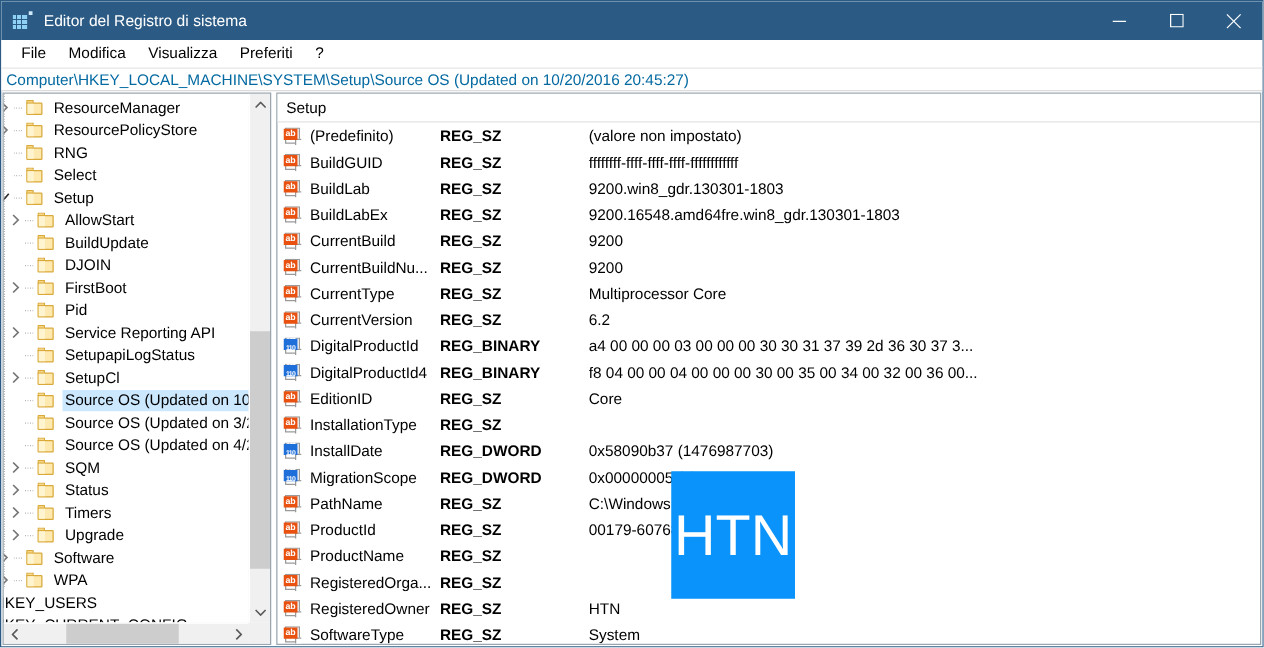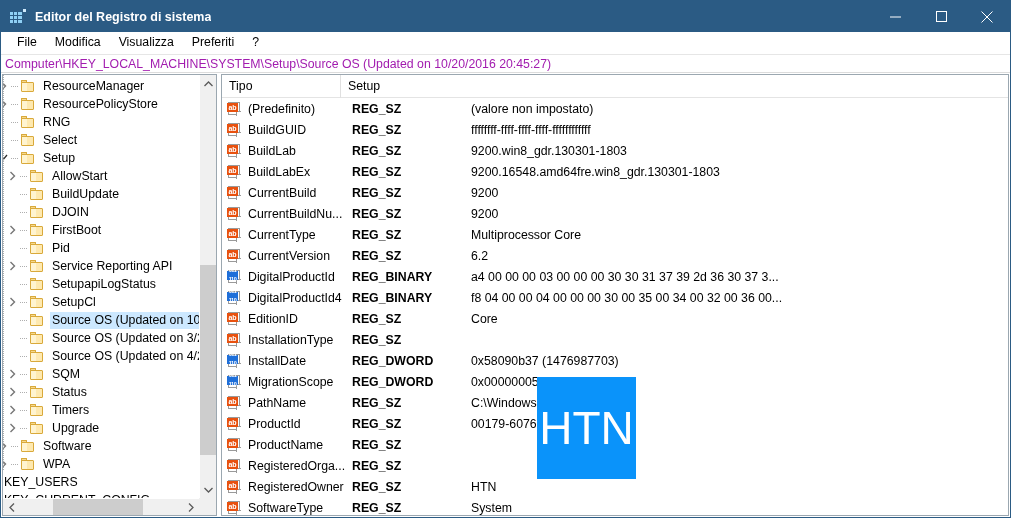--- a/index.html
+++ b/index.html
@@ -33,21 +33,21 @@
     background:
       linear-gradient(to right, #8fd0f5 0 3px, transparent 3px 4px, #8fd0f5 4px 7px, transparent 7px 8px, #8fd0f5 8px 11px);
     -webkit-mask: repeating-linear-gradient(to bottom, #000 0 3px, transparent 3px 4px);
     mask: repeating-linear-gradient(to bottom, #000 0 3px, transparent 3px 4px);
   }
   .app-icon .spark {
     position: absolute; right: 0; top: 0; width: 3px; height: 3px; background: #cfe9fb;
   }
   .title-text {
     color: #ffffff; font-size: 12.5px; white-space: nowrap;
-    overflow: hidden; text-overflow: ellipsis; font-weight: bold;
+    overflow: hidden; text-overflow: ellipsis;
   }
   .win-buttons { display: flex; flex: 0 0 auto; height: 31px; }
   .win-btn {
     width: 46px; height: 31px; display: flex; align-items: center; justify-content: center;
     color: #ffffff;
   }
   .win-btn svg { display: block; }
 
   
   .menubar {
@@ -63,21 +63,21 @@
   
   .addressbar {
     position: absolute; top: 53px; left: 0px; right: 0px; height: 19px;
     background: #ffffff;
     border-top: 1px solid #e6e6e6;
     border-bottom: 1px solid #dcdcdc;
     display: flex; align-items: center;
     padding-left: 4px;
   }
   .addressbar .path {
-    font-size: 12.3px; color: #a21caf; white-space: nowrap; overflow: hidden;
+    font-size: 12.3px; color: #0369a1; white-space: nowrap; overflow: hidden;
   }
 
   
   .panes {
     position: absolute; top: 73px; left: 1px; right: 1px; bottom: 1px;
     display: flex;
   }
   .pane-left {
     position: relative;
     width: 215px; flex: 0 0 215px;
@@ -682,21 +682,20 @@
             </svg>
         </div>
       </div>
       <div class="corner-box"></div>
     </div>
 
     <div class="splitter"></div>
 
     <div class="pane-right">
       <div class="lv-header">
-        <div class="lv-col c1">Tipo</div>
         <div class="lv-col c2">Setup</div>
       </div>
       <div class="lv-body" id="lv-body">
           <div class="lv-row">
             <span class="cell name">
               <span class="reg-icon sz">
                 <span class="page"></span>
                 <span class="fold"></span>
                 <span class="tag">ab</span>
               </span>

